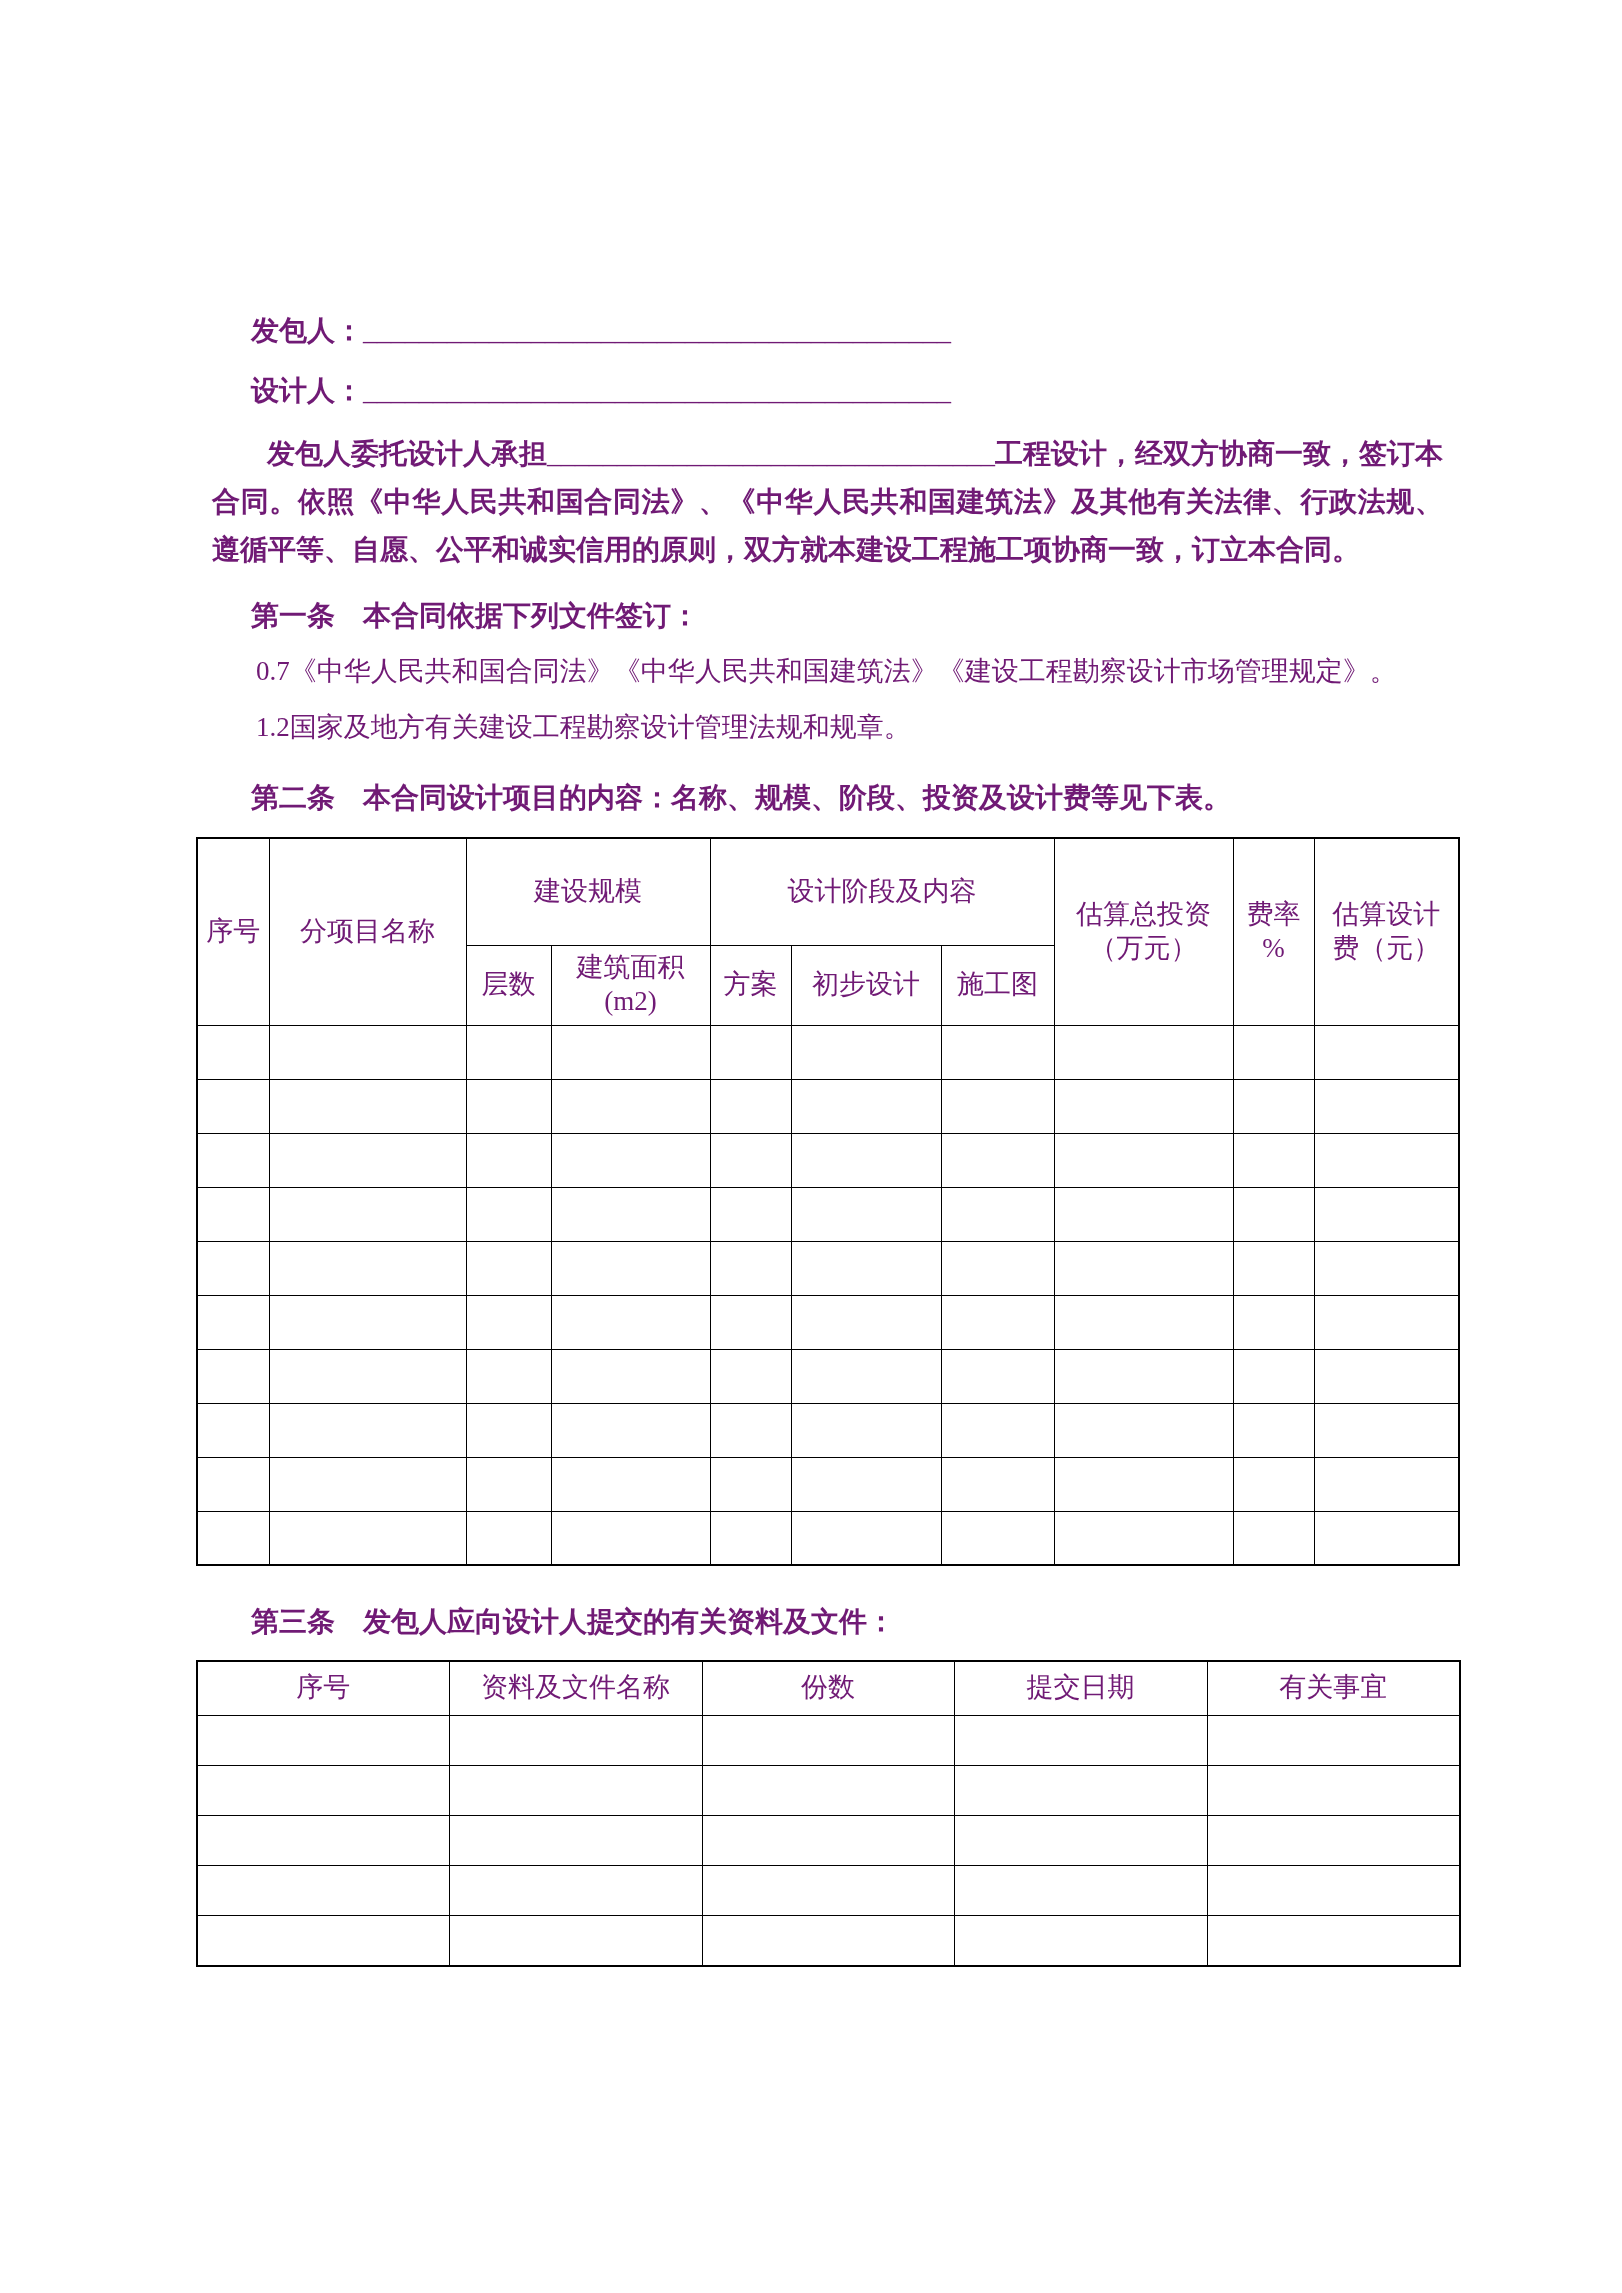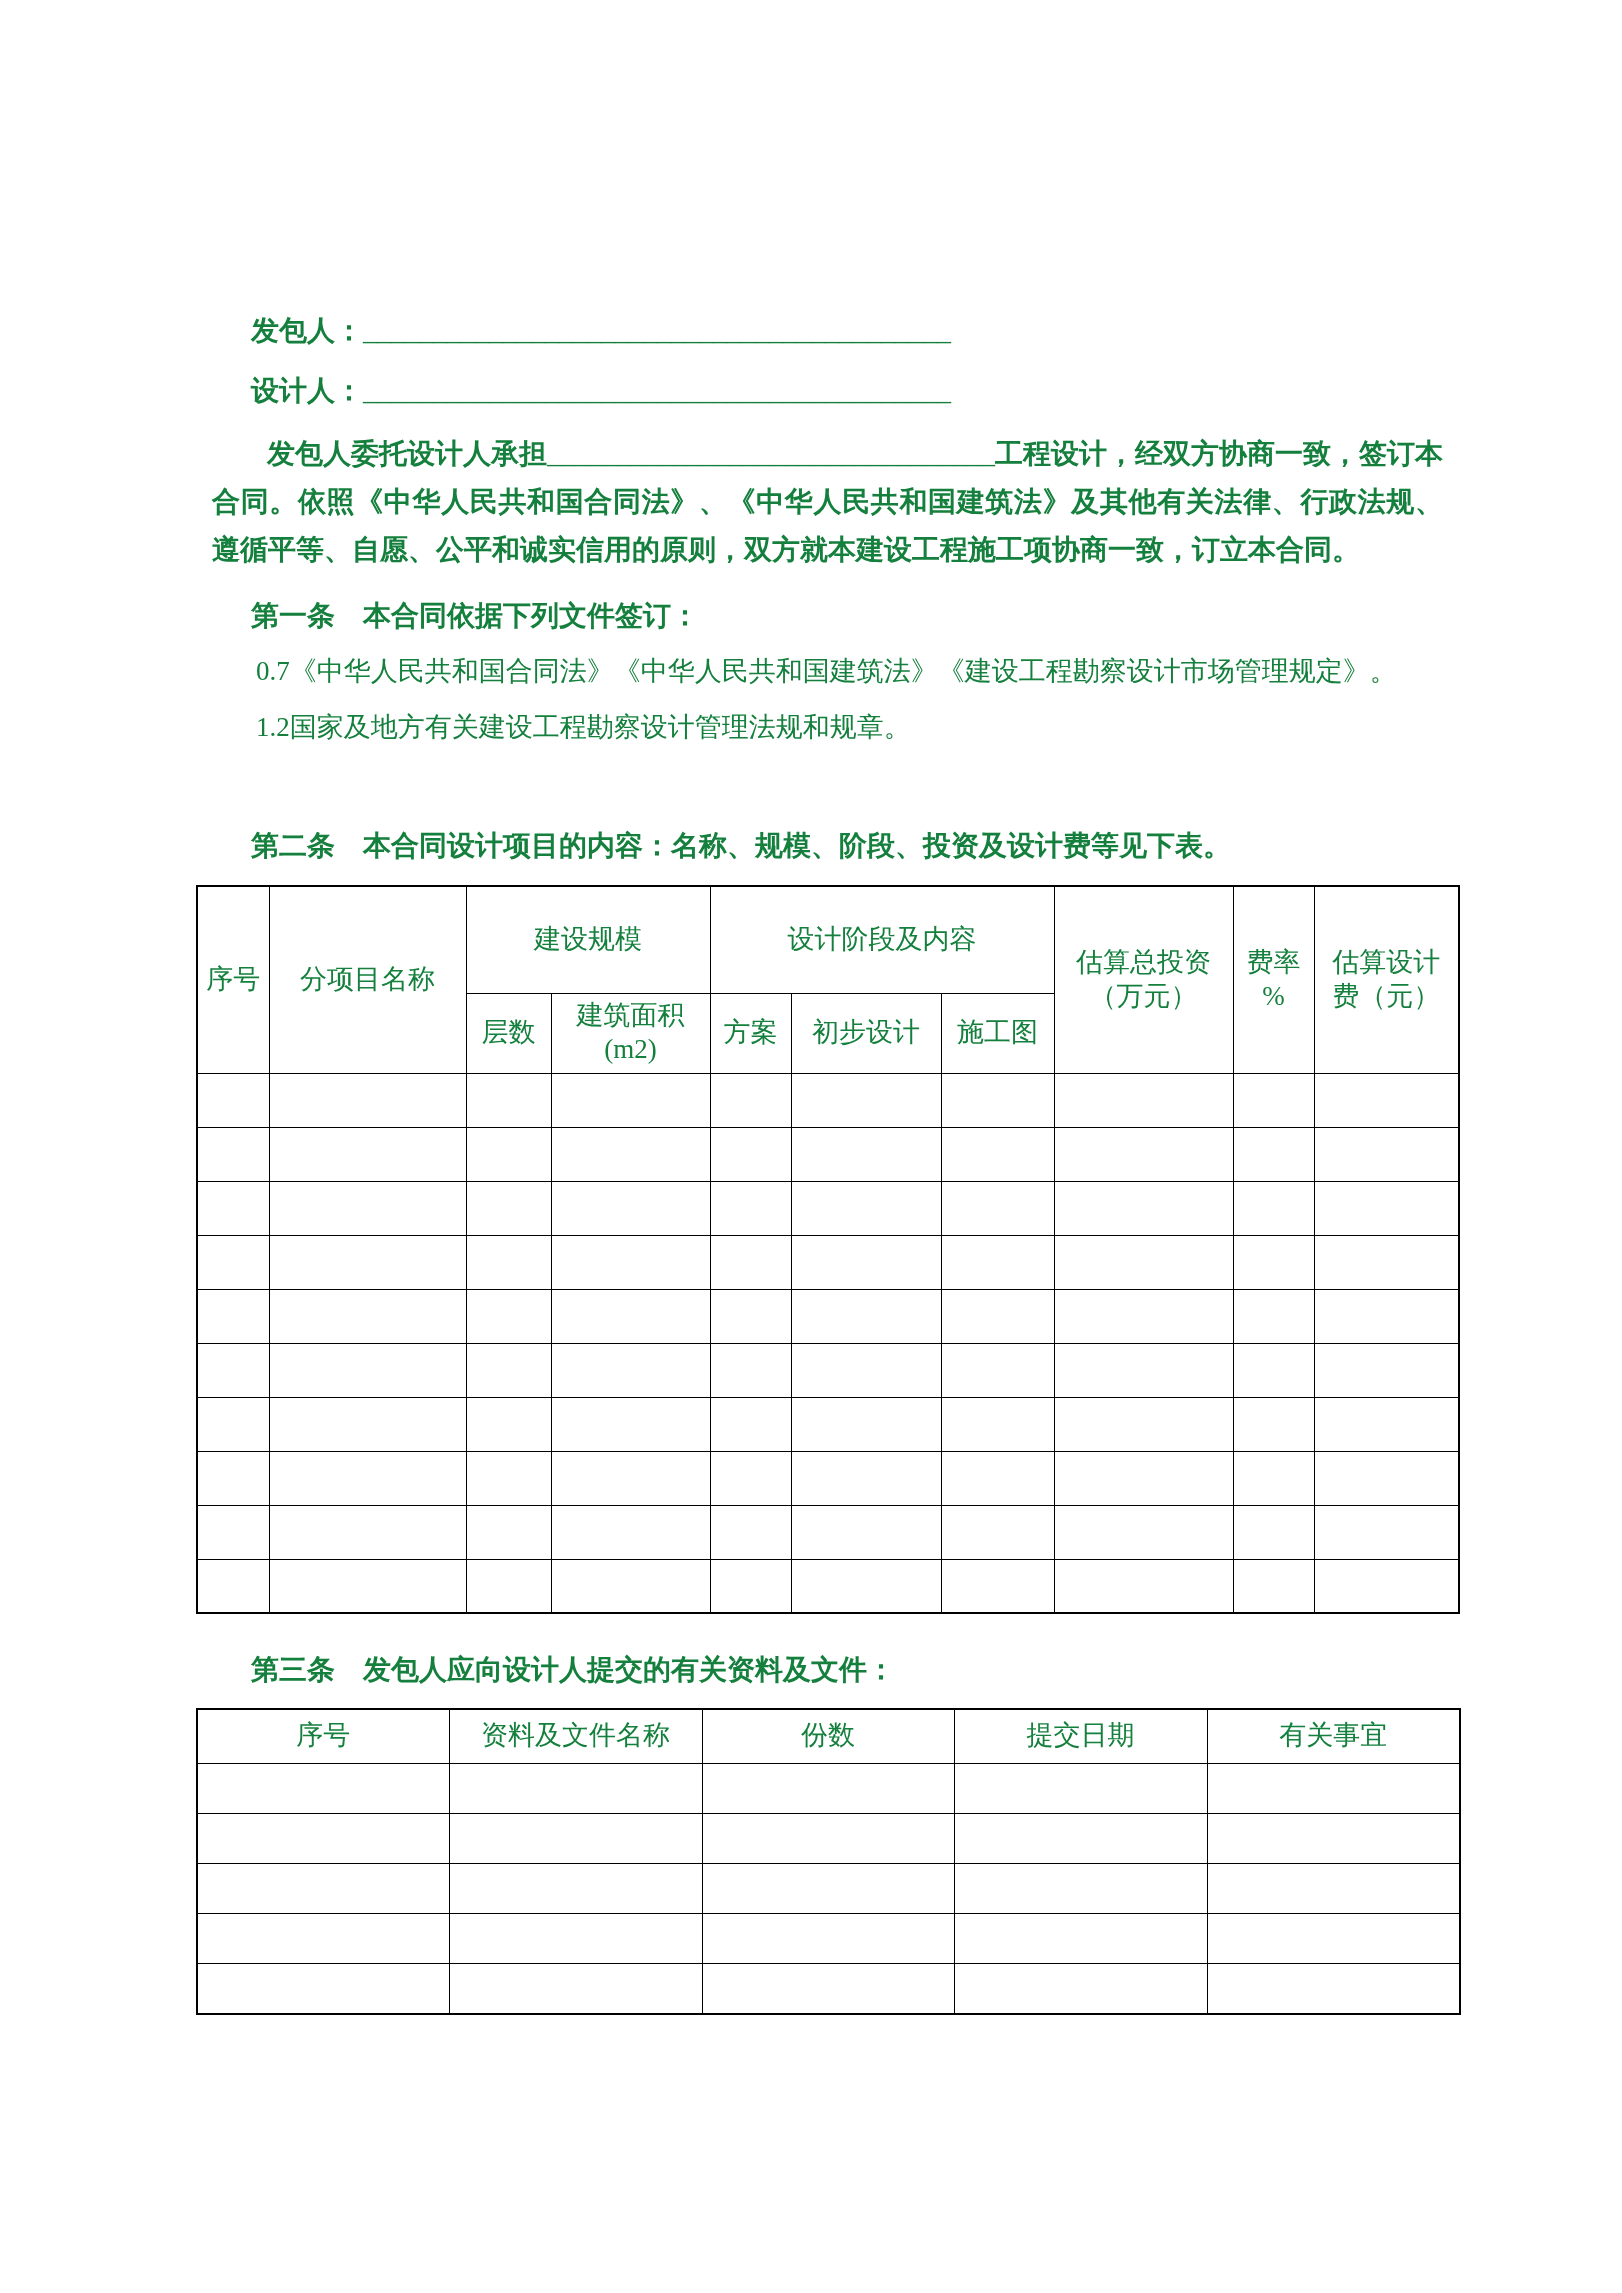--- a/index.html
+++ b/index.html
@@ -2,21 +2,21 @@
 <html style="font-size:14.5px"><head>
 <meta charset="utf-8">
 <style>
   * { box-sizing: border-box; }
   html, body { margin: 0; padding: 0; background: #888; }
   .page {
     width: 1623px;
     height: 2294px;
     margin: 0 auto;
     background: #ffffff;
-    color: #15803d;
+    color: #701a75;
     font-family: "Liberation Serif", "DejaVu Serif", serif;
     font-size: 27px;
     padding: 307px 164px 0 196px;
     overflow: hidden;
   }
   .hei {
     font-family: "Liberation Sans", "DejaVu Sans", sans-serif;
     font-weight: bold;
   }
   .party {
@@ -42,21 +42,21 @@
     line-height: 47px;
     text-indent: 55px;
     font-size: 28px;
   }
   .item {
     margin: 9px 0 0 0;
     line-height: 47px;
     text-indent: 60px;
     font-size: 27px;
   }
-  .gap-lg { margin-top: 71px; }
+  .gap-lg { margin-top: 23px; }
   .gap-md { margin-top: 32px; }
   table {
     border-collapse: collapse;
     table-layout: fixed;
     width: 1262px;
     border: 2.7px solid #000;
   }
   th, td {
     border: 1.8px solid #000;
     text-align: center;

